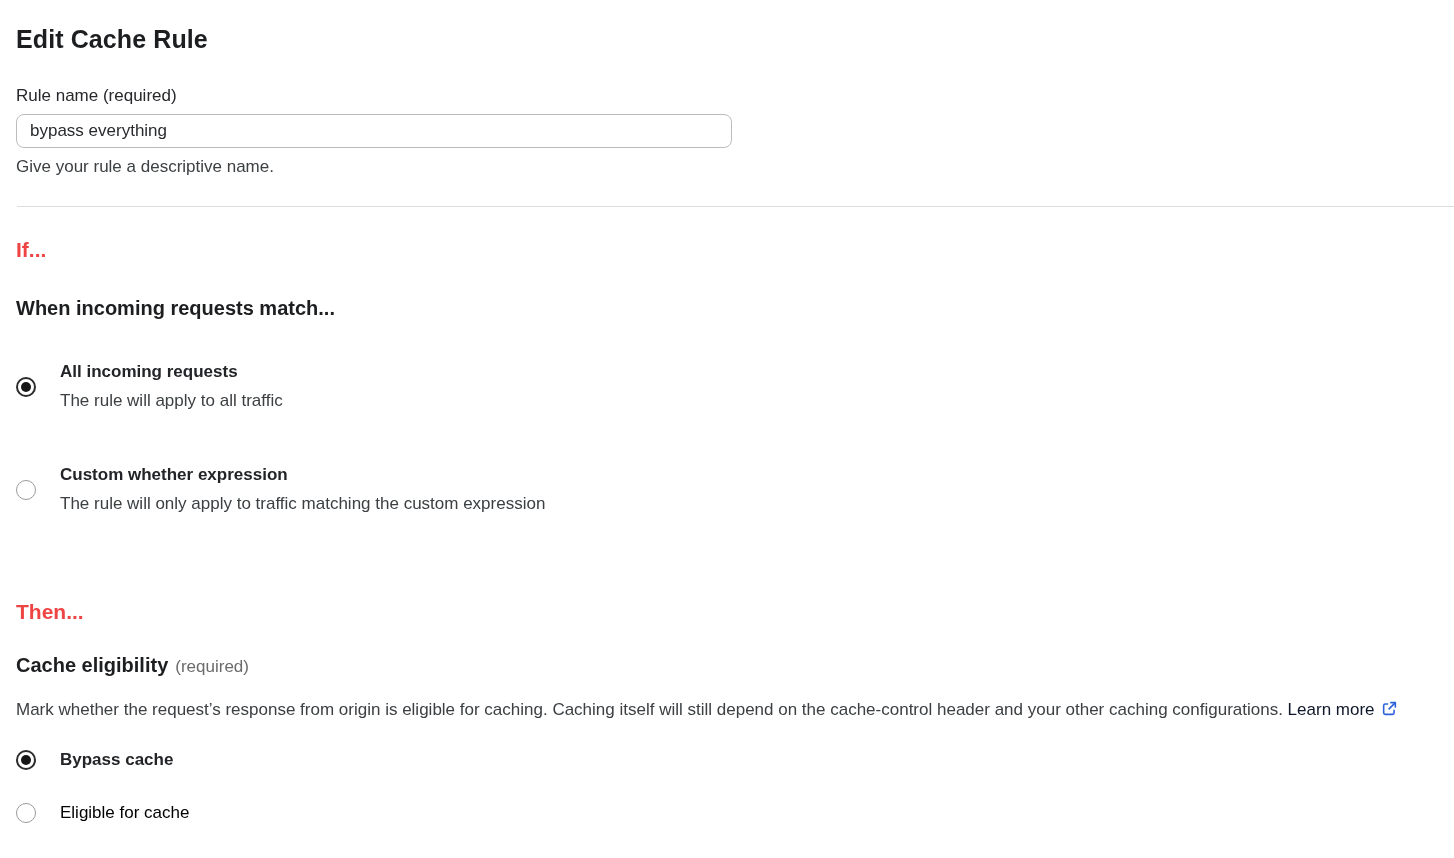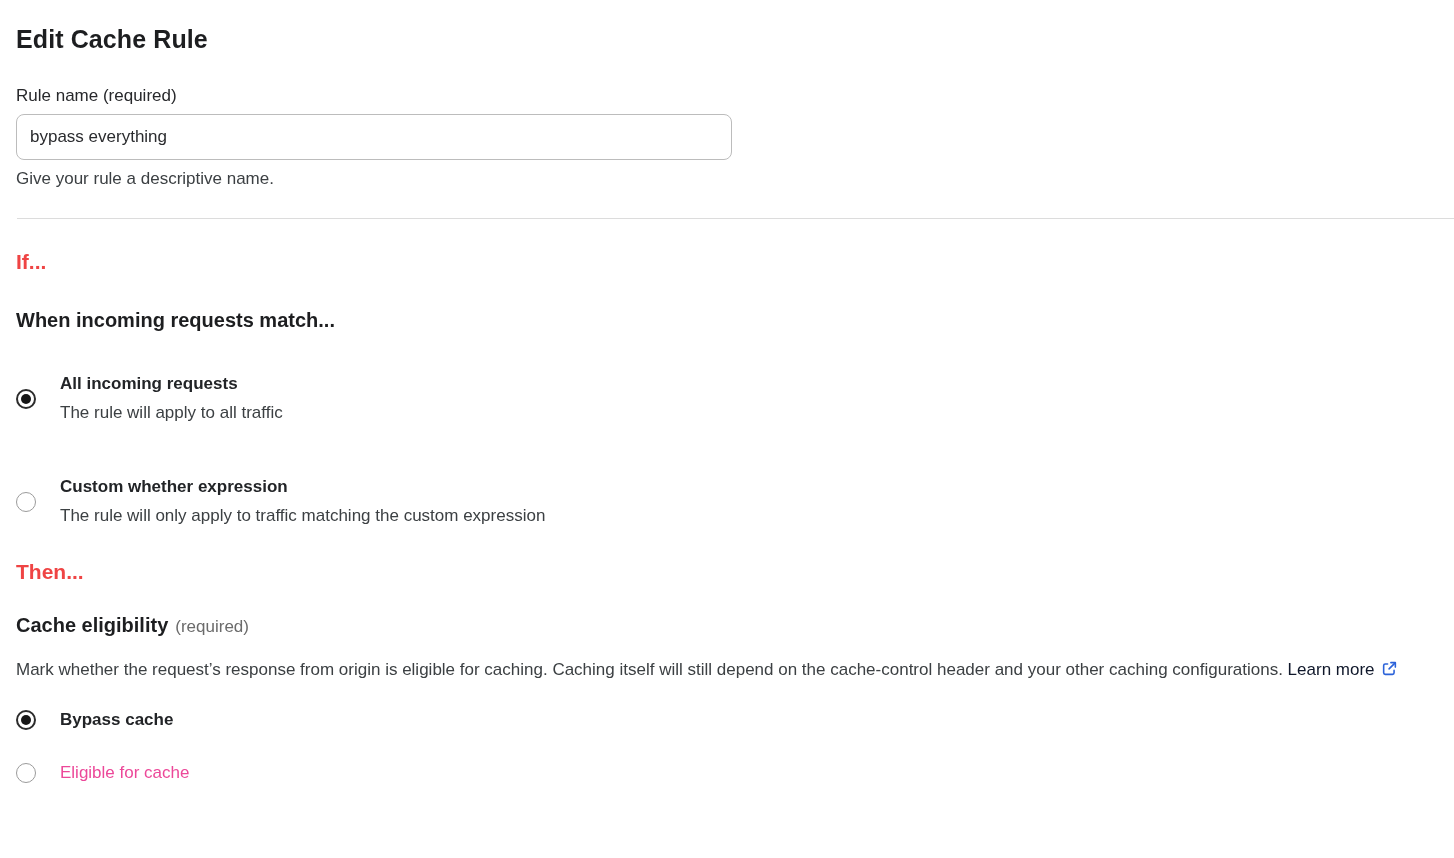--- a/index.html
+++ b/index.html
@@ -17,21 +17,21 @@
     line-height: 28px; color: #1d1e20;
   }
 
   .field-label {
     margin-top: 32px;
     font-size: 17px; line-height: 21px; color: #27282b;
   }
   .rule-name-input {
     display: block;
     margin-top: 8px;
-    width: 716px; height: 46px;
+    width: 716px; height: 34px;
     border: 1px solid #bcbcbc; border-radius: 8px;
     padding: 0 13px;
     font-family: "Liberation Sans", "DejaVu Sans", sans-serif;
     font-size: 17px; color: #2a2b2e;
     background: #ffffff;
     outline: none;
   }
   .helper-text {
     margin-top: 8px;
     font-size: 17px; line-height: 21px; color: #3c4043;
@@ -68,26 +68,26 @@
   .radio-circle.selected { border: 2px solid #2c2c2c; }
   .radio-circle.selected::after {
     content: "";
     position: absolute; left: 50%; top: 50%;
     width: 10px; height: 10px; border-radius: 50%;
     background: #161616;
     transform: translate(-50%, -50%);
   }
 
   .radio-label { font-size: 17px; font-weight: 700; line-height: 22px; color: #222427; }
-  .radio-label.normal { font-weight: 400; color: #ec4899; }
+  .radio-label.normal { font-weight: 400; color: #000000; }
   .radio-desc { margin-top: 7px; font-size: 17px; line-height: 22px; color: #3c4043; }
 
   .opt-1 { margin-top: 40px; }
   .opt-2 { margin-top: 52px; }
-  .then-heading { margin-top: 32px; }
+  .then-heading { margin-top: 84px; }
   .cache-elig-heading { margin-top: 28px; }
 
   .cache-desc {
     margin-top: 16px;
     max-width: 1400px;
     font-size: 17px; line-height: 29px; color: #3c4043;
   }
   .learn-more-link {
     color: #0f172a; 
     text-underline-offset: 3px;

